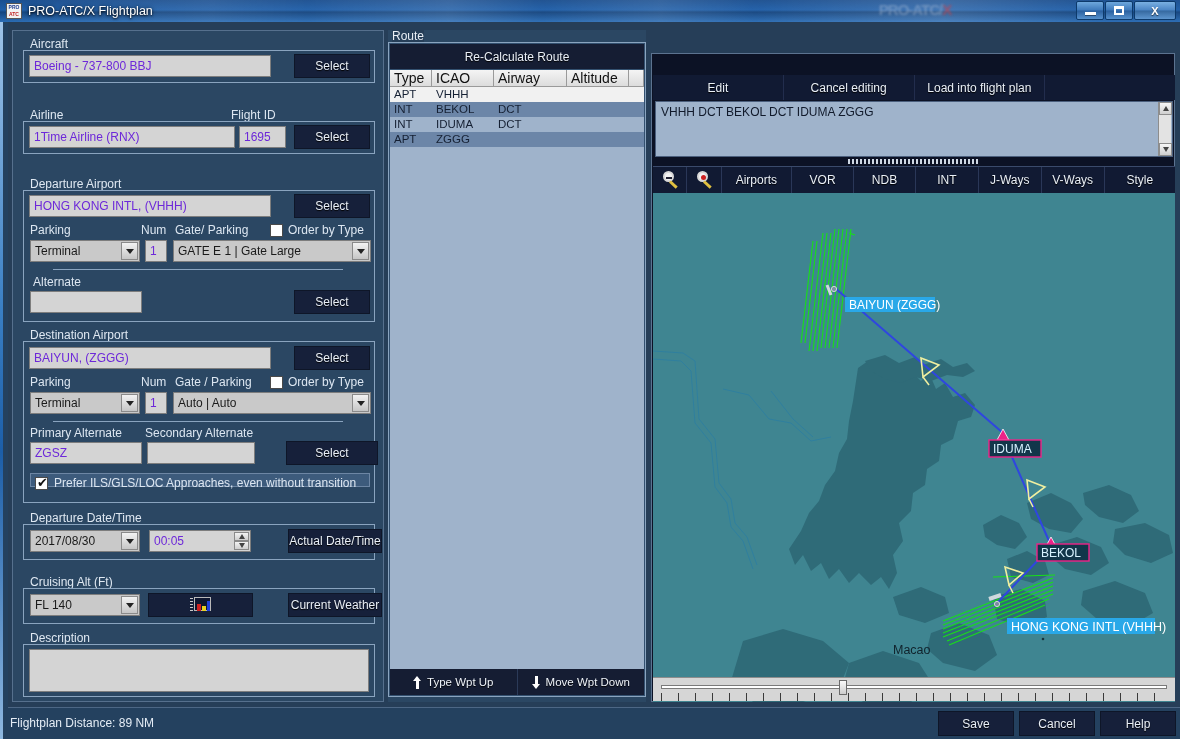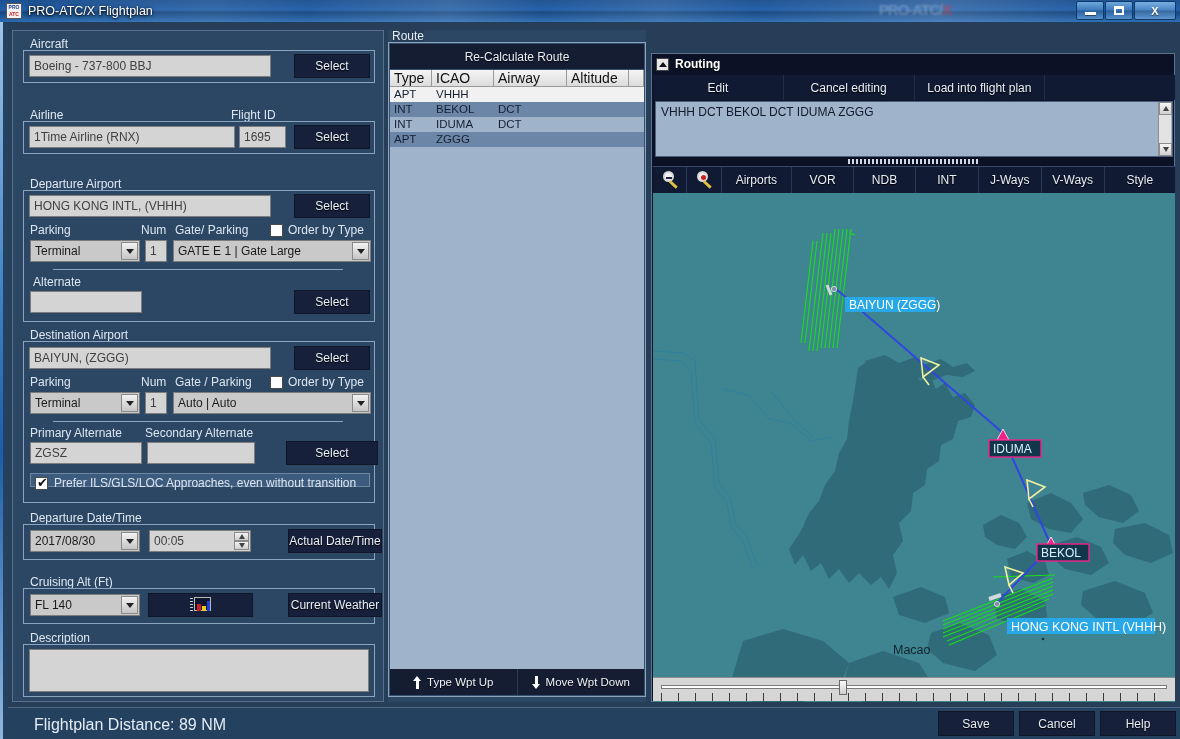--- a/index.html
+++ b/index.html
@@ -85,21 +85,21 @@
   }
   .grp{ position:absolute; }
   .grp .lbl{
     position:absolute; left:4px; top:0; font-size:12px; color:#dfe8f2;
     background:#2b4763; padding:0 3px;
   }
   .grpbox{
     position:absolute; left:0; border:1px solid #8aa4bf; background:#2b4763;
   }
   .tf{
-    background:#d4d4d4; border:1px solid #7d7d7d; color:#404040;
+    background:#d4d4d4; border:1px solid #7d7d7d; color:#6d28d9;
     font-size:12px; padding:2px 4px; height:22px; line-height:17px;
     font-family:"Liberation Sans",sans-serif; overflow:hidden; white-space:nowrap;
   }
   .btn{
     background:#16203a; border:1px solid #0e1628; color:#e9eff7;
     font-size:12px; display:flex; align-items:center; justify-content:center;
     text-shadow:0 1px 1px #000; height:24px;
   }
   .sel{
     background:#c9c9c9; border:1px solid #7d7d7d;
@@ -254,21 +254,21 @@
   }
   #zoomslider .ticks{
     position:absolute;left:8px;top:15px;width:506px;height:8px;
     background:repeating-linear-gradient(to right,#3a3a3a 0 1px, transparent 1px 17px);
   }
   #footer{
     position:absolute;left:5px;top:685px;width:1175px;height:32px;
     background:#24415f; border-top:1px solid #4d6785;
   }
   #fp-dist{
-    position:absolute;left:26px;top:8px;font-size:16px;color:#e4ecf5;text-align:right;
+    position:absolute;left:2px;top:8px;font-size:12px;color:#e4ecf5;text-align:right;
   }
   #footbtns{ position:absolute; right:7px; top:3px; display:flex; gap:5px; }
   #footbtns .fb{
     width:76px;height:25px;background:#16203a;border:1px solid #0e1628;
     color:#e9eff7;font-size:12px;display:flex;align-items:center;justify-content:center;
     text-shadow:0 1px 1px #000;
   }
   .chartico{ width:22px;height:16px;position:relative; }
   .chartico .fr{position:absolute;left:4px;top:0;width:17px;height:14px;border:1px solid #b9b9b9;background:#0f1730;}
   .chartico .b1{position:absolute;left:7px;bottom:2px;width:4px;height:7px;background:#d02020;}
@@ -490,24 +490,20 @@
           </div>
           <div class="mb" style="border-right:none">
             <span class="arrowdown"></span>
             <span>Move Wpt Down</span>
           </div>
         </div>
       </div>
     </div>
 
     <div id="rightpanel">
-      <div id="rt-title">
-        <span class="pin"></span>
-        <span>Routing</span>
-      </div>
 
       <div id="rt-tabs">
         <div class="t">Edit</div>
         <div class="t">Cancel editing</div>
         <div class="t">Load into flight plan</div>
         <div class="t" style="border-right:none"></div>
       </div>
 
       <div id="rt-text">
         <span>VHHH DCT BEKOL DCT IDUMA ZGGG</span>

